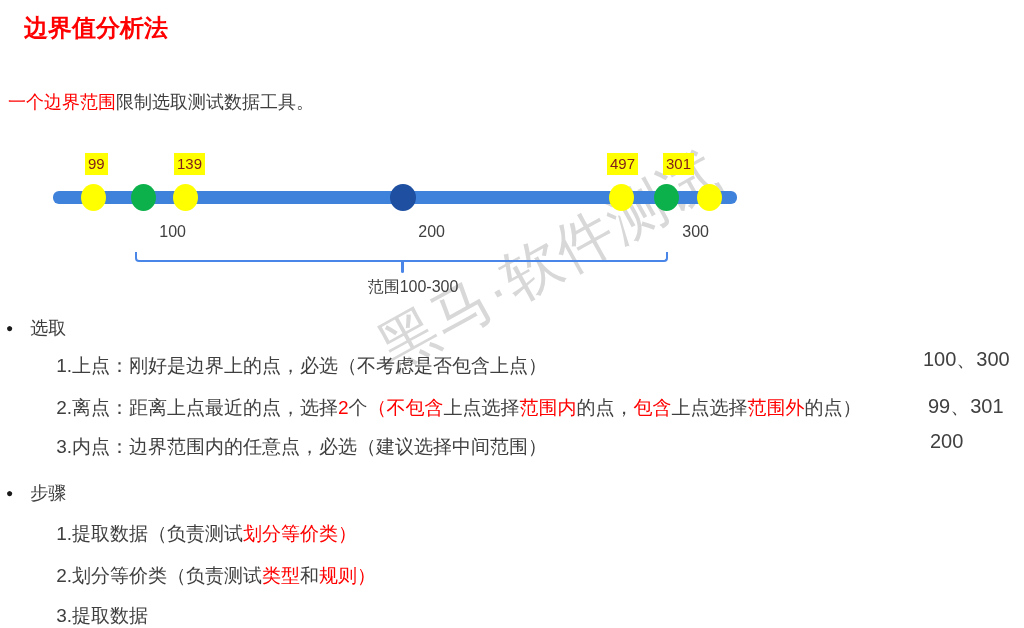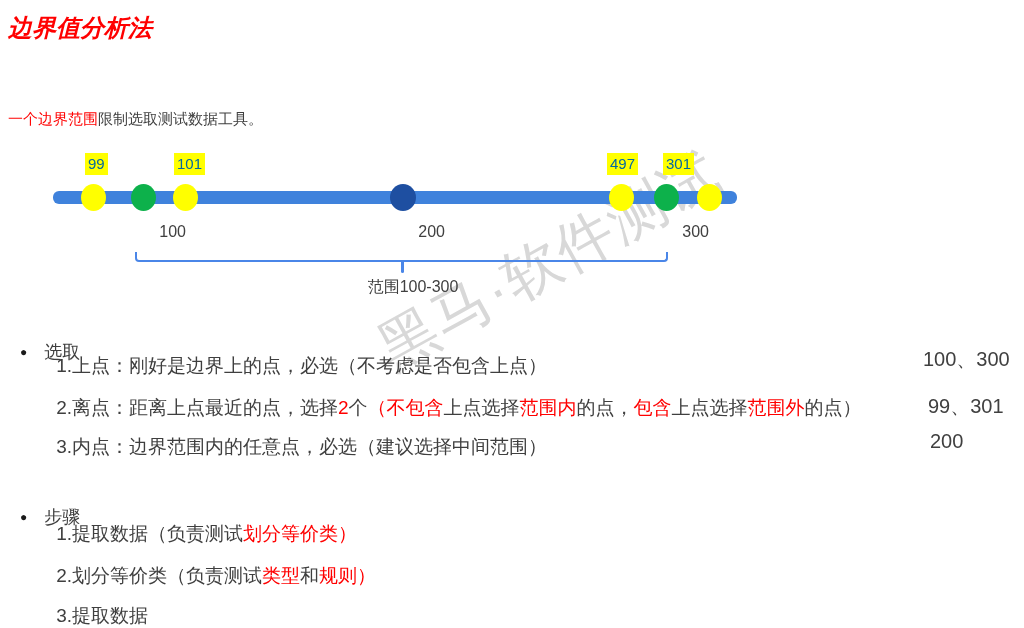--- a/index.html
+++ b/index.html
@@ -1,40 +1,40 @@
 <!DOCTYPE html>
 <html lang="zh" style="--red: #FF0000; --body: #3F3F3F; --muted: #404040; --bar_blue: #3F82DC; --navy: #1E4FA1; --green: #0DB14B; --yellow: #FFFF00; --bracket_blue: #4A86E8; --watermark_gray: #D8D8D8;"><head>
 <meta charset="utf-8">
 <style>
   * { margin:0; padding:0; box-sizing:border-box; }
   html,body { width:1024px; height:628px; background:#ffffff; overflow:hidden; }
   body { position:relative; font-family:"Liberation Sans", sans-serif; color:var(--body); }
 
-  .title { position:absolute; left:8px; top:12px; font-size:24px; font-weight:bold; color:var(--red); white-space:nowrap;font-style:italic; }
-  .intro { position:absolute; left:8px; top:110px; font-size:15px; white-space:nowrap; }
+  .title { position:absolute; left:24px; top:12px; font-size:24px; font-weight:bold; color:var(--red); white-space:nowrap; }
+  .intro { position:absolute; left:8px; top:90px; font-size:18px; white-space:nowrap; }
   .intro .hl { color:var(--red); }
 
   .watermark {
     position:absolute; left:330px; top:222px; width:440px; text-align:center;
     font-size:58px; letter-spacing:2px; white-space:nowrap;
     color:var(--watermark_gray); transform:rotate(-29deg);
   }
 
   .bar { position:absolute; left:53px; top:191px; width:684px; height:13px; border-radius:6px; background:var(--bar_blue); }
   .dot { position:absolute; top:184px; width:25px; height:27px; border-radius:50%; }
-  .tag { position:absolute; top:153px; font-size:15px; line-height:1; padding:3px 3px 4px 3px; background:var(--yellow); color:#0369a1; }
+  .tag { position:absolute; top:153px; font-size:15px; line-height:1; padding:3px 3px 4px 3px; background:var(--yellow); color:#7f1d1d; }
   .axis-label { position:absolute; top:223px; width:80px; text-align:right; font-size:16px; color:var(--muted); }
 
   .brace { position:absolute; left:135px; top:252px; width:533px; height:10px;
            border:2px solid var(--bracket_blue); border-top:none; border-radius:0 0 4px 4px; }
   .brace-tick { position:absolute; left:401px; top:261px; width:3px; height:12px;
                 background:var(--bracket_blue); border-radius:0 0 2px 2px; }
   .range-label { position:absolute; left:313px; top:277px; width:200px; text-align:center; font-size:16px; color:var(--muted); }
 
-  .sec-header { position:absolute; left:20px; font-size:18px; white-space:nowrap;margin-top:24px; }
+  .sec-header { position:absolute; left:6px; font-size:18px; white-space:nowrap; }
   .bullet-dot { font-size:12px; margin-right:17px; vertical-align:2px; color:#1a1a1a; }
   .row { position:absolute; left:40px; font-size:19px; white-space:nowrap;text-align:right; }
   .row .num { display:inline-block; width:32px; }
   .seg-red { color:var(--red); }
   .seg-body { color:var(--body); }
   .result { position:absolute; font-size:20px; color:var(--muted); white-space:nowrap; }
 </style>
 </head>
 <body>
 
@@ -51,21 +51,21 @@
 
   <span class="dot" style="left: 81px; background: rgb(255, 255, 0);"></span>
   <span class="dot" style="left: 131px; background: rgb(13, 177, 75);"></span>
   <span class="dot" style="left: 173px; background: rgb(255, 255, 0);"></span>
   <span class="dot" style="left: 390px; width: 26px; background: rgb(30, 79, 161);"></span>
   <span class="dot" style="left: 609px; background: rgb(255, 255, 0);"></span>
   <span class="dot" style="left: 654px; background: rgb(13, 177, 75);"></span>
   <span class="dot" style="left: 697px; background: rgb(255, 255, 0);"></span>
 
   <span class="tag" style="left:85px">99</span>
-  <span class="tag" style="left:174px">101</span>
+  <span class="tag" style="left:174px">139</span>
   <span class="tag" style="left:607px">497</span>
   <span class="tag" style="left:663px">301</span>
 
   <span class="axis-label" style="left:106px">100</span>
   <span class="axis-label" style="left:365px">200</span>
   <span class="axis-label" style="left:629px">300</span>
 
   <div class="brace"></div>
   <div class="brace-tick"></div>
   <div class="range-label">范围100-300</div>

